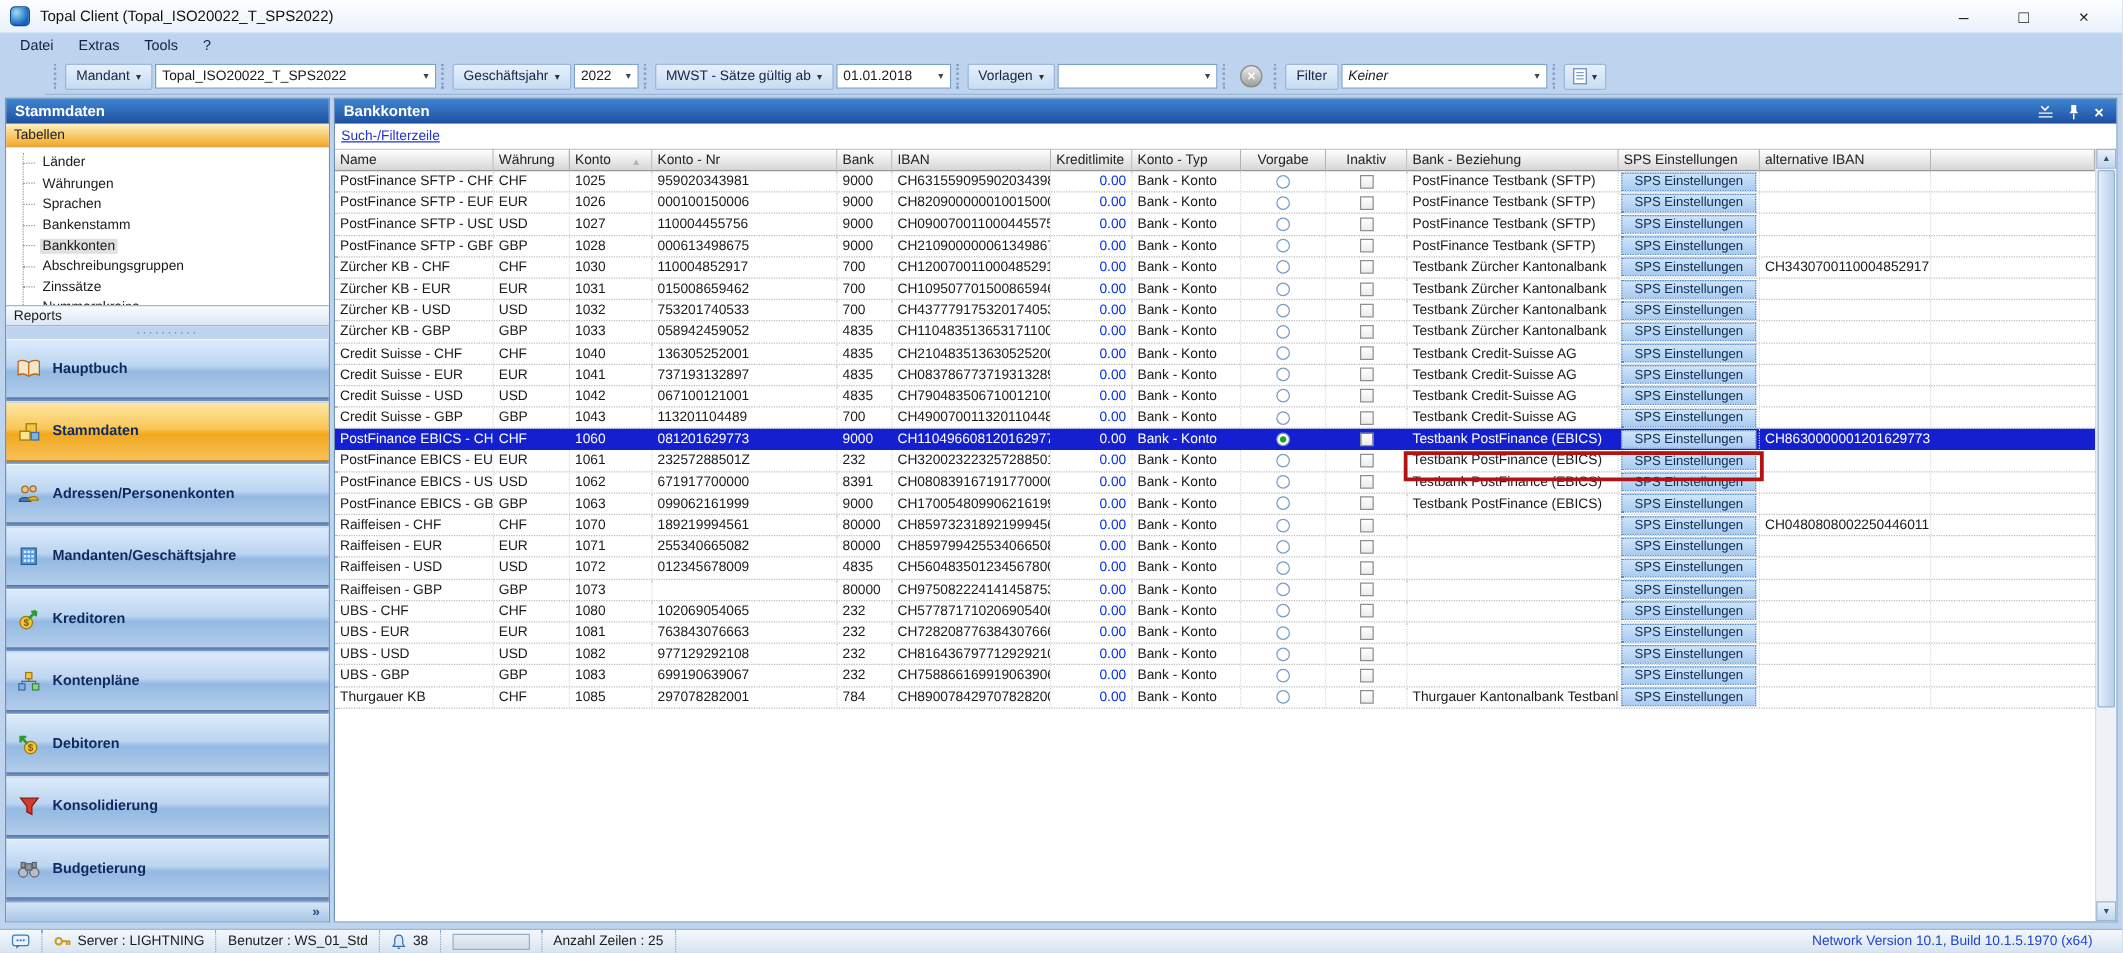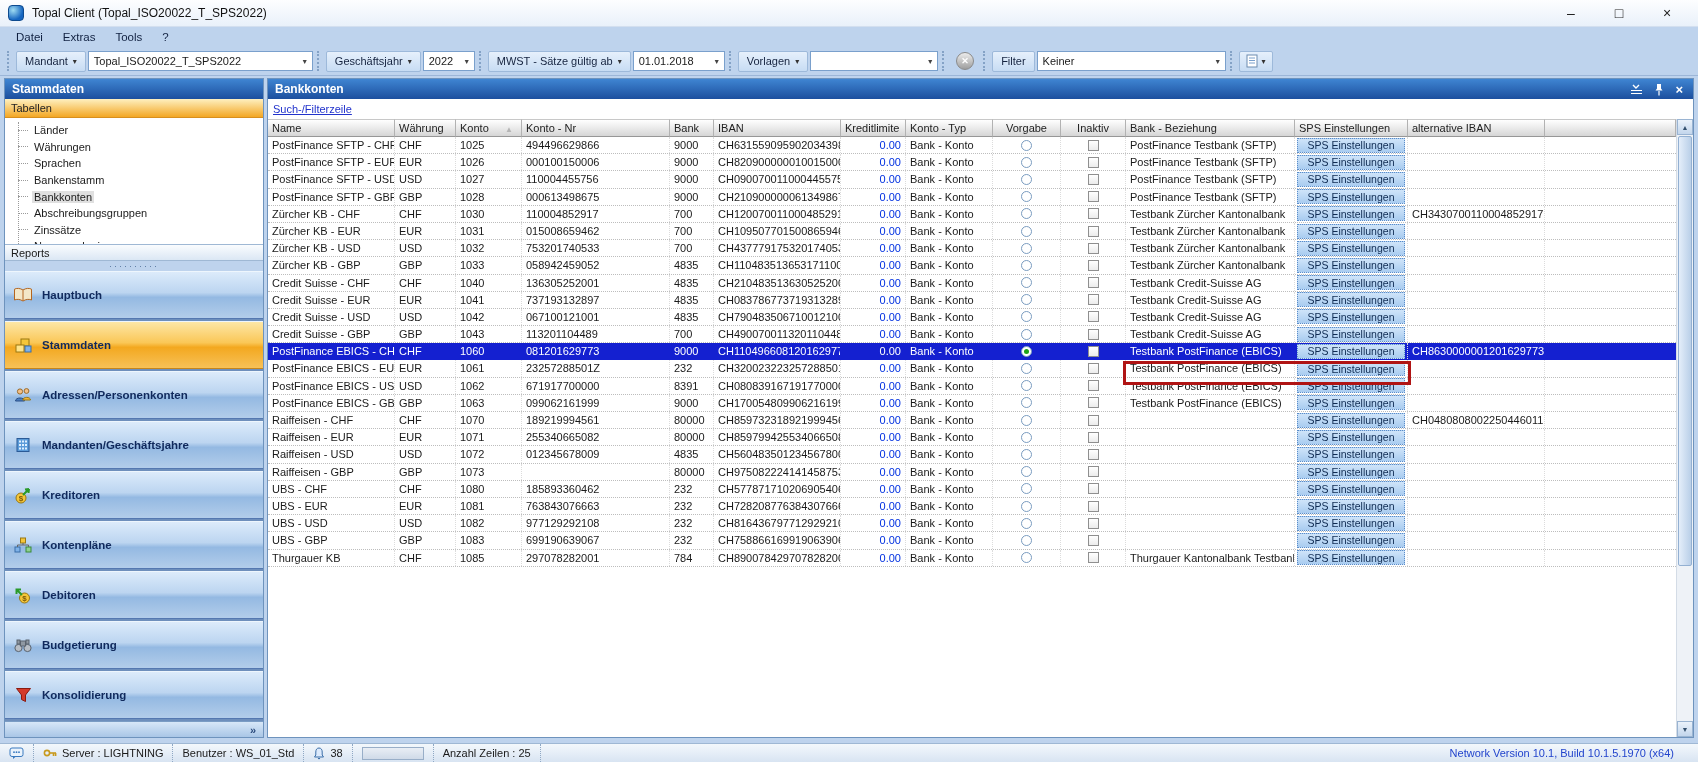--- a/index.html
+++ b/index.html
@@ -16,31 +16,31 @@
   .title-text { font-size:12px; color:#111; }
   .win-buttons { margin-left:auto; display:flex; align-items:center; gap:30px; padding-right:14px; }
   .win-btn { font-size:14px; color:#222; width:18px; text-align:center; cursor:default; }
 
   
   .menubar { height:20px; background:#bed3ed; display:flex; align-items:center; padding-left:6px; }
   .menu-item { padding:2px 10px; font-size:11.5px; color:#102040; }
 
   
   .toolbar { height:29px; background:#bed3ed; border-bottom:1px solid #9cb6d8;
-    display:flex; align-items:center; padding:0 3px; }
+    display:flex; align-items:center; padding:0 3px;margin-left:36px; }
   .tb-handle { width:5px; height:20px; border-left:2px dotted #84a2c6; margin:0 4px; }
   .tb-chip { display:flex; align-items:center; gap:5px; height:21px; padding:0 8px;
     background:linear-gradient(#e6f0fc,#c7dcf3); border:1px solid #9db9da; border-radius:2px;
     font-size:11px; color:#15233f; white-space:nowrap; }
   .tb-caret { font-size:8px; color:#333; }
   .tb-combo { height:20px; background:#fff; border:1px solid #7aa0cc; display:flex;
     align-items:center; padding-left:5px; font-size:11px; margin-left:2px; }
   .tb-combo .arrow { margin-left:auto; width:14px; text-align:center; font-size:7px; color:#444; }
   .w-mandant { width:225px; } .w-gj { width:52px; } .w-mwst { width:92px; }
-  .w-vorlagen { width:128px; } .w-filter { width:189px; }
+  .w-vorlagen { width:128px; } .w-filter { width:165px;font-style:italic; }
   .tb-xbtn { width:18px; height:18px; border-radius:50%; margin:0 5px;
     background:linear-gradient(#ececec,#9e9e9e); border:1px solid #8a8a8a;
     color:#fff; font-size:9px; font-weight:bold; display:flex; align-items:center; justify-content:center; }
   .tb-docbtn { display:flex; align-items:center; gap:4px; height:21px; padding:0 6px;
     background:linear-gradient(#e6f0fc,#c7dcf3); border:1px solid #9db9da; border-radius:2px; }
 
   
   .content { height:667px; display:flex; padding:2px 4px 5px 4px; }
 
   
@@ -346,37 +346,37 @@
             <svg width="18" height="17" viewBox="0 0 18 17">
               <circle cx="10.5" cy="11" r="5" fill="#f5c63a" stroke="#9a7812"></circle>
               <text x="10.5" y="14" font-size="8" text-anchor="middle" fill="#7a5a0a">$</text>
               <path d="M8 8 L2.5 2.5 M2.5 7 L2.5 2.5 L7 2.5" stroke="#2a9a2a" stroke-width="2" fill="none"></path>
             </svg>
           </span>
     <span class="nav-label">Debitoren</span>
   </div>
         <div class="nav-btn">
     <span class="nav-icon">
+            <svg width="17" height="16" viewBox="0 0 17 16">
+              <path d="M1.5 1.5 L15.5 1.5 L10.5 8 L10.5 14.5 L6.5 12.5 L6.5 8 Z" fill="#d43a2a" stroke="#8a1a10"></path>
+            </svg>
+          </span>
+    <span class="nav-label">Konsolidierung</span>
+  </div>
+        <div class="nav-btn">
+    <span class="nav-icon">
             <svg width="18" height="15" viewBox="0 0 18 15">
               <circle cx="4.5" cy="10" r="3.6" fill="#b8bec6" stroke="#5a636e"></circle>
               <circle cx="13.5" cy="10" r="3.6" fill="#b8bec6" stroke="#5a636e"></circle>
               <rect x="6.5" y="3" width="5" height="5" fill="#8f98a2" stroke="#5a636e"></rect>
               <rect x="3" y="2" width="3" height="4" fill="#8f98a2" stroke="#5a636e"></rect>
               <rect x="12" y="2" width="3" height="4" fill="#8f98a2" stroke="#5a636e"></rect>
             </svg>
           </span>
     <span class="nav-label">Budgetierung</span>
-  </div>
-        <div class="nav-btn">
-    <span class="nav-icon">
-            <svg width="17" height="16" viewBox="0 0 17 16">
-              <path d="M1.5 1.5 L15.5 1.5 L10.5 8 L10.5 14.5 L6.5 12.5 L6.5 8 Z" fill="#d43a2a" stroke="#8a1a10"></path>
-            </svg>
-          </span>
-    <span class="nav-label">Konsolidierung</span>
   </div>
       </div>
     <div class="nav-footer">
       <span>»</span>
     </div>
   </div>
 
   <div class="main">
     <div class="main-header">
       <span>Bankkonten</span>
@@ -418,21 +418,21 @@
             <div class="hc">Bank - Beziehung</div>
             <div class="hc">SPS Einstellungen</div>
             <div class="hc">alternative IBAN</div>
             <div class="hc"></div>
           </div>
         <div id="rows-container">
             <div class="gridrow">
     <div class="c">PostFinance SFTP -  CHF</div>
     <div class="c">CHF</div>
     <div class="c">1025</div>
-    <div class="c">494496629866</div>
+    <div class="c">959020343981</div>
     <div class="c">9000</div>
     <div class="c">CH6315590959020343981</div>
     <div class="c c-num">0.00</div>
     <div class="c">Bank - Konto</div>
     <div class="c c-center">
                 <span class="radio"></span>
               </div>
     <div class="c c-center">
                 <span class="checkbox"></span>
               </div>
@@ -858,21 +858,21 @@
     <div class="sps-cell">
                 <button class="sps-btn">SPS Einstellungen</button>
               </div>
     <div class="c"></div>
     <div class="c c-fill"></div>
   </div>
             <div class="gridrow">
     <div class="c">UBS - CHF</div>
     <div class="c">CHF</div>
     <div class="c">1080</div>
-    <div class="c">185893360462</div>
+    <div class="c">102069054065</div>
     <div class="c">232</div>
     <div class="c">CH5778717102069054065</div>
     <div class="c c-num">0.00</div>
     <div class="c">Bank - Konto</div>
     <div class="c c-center">
                 <span class="radio"></span>
               </div>
     <div class="c c-center">
                 <span class="checkbox"></span>
               </div>

